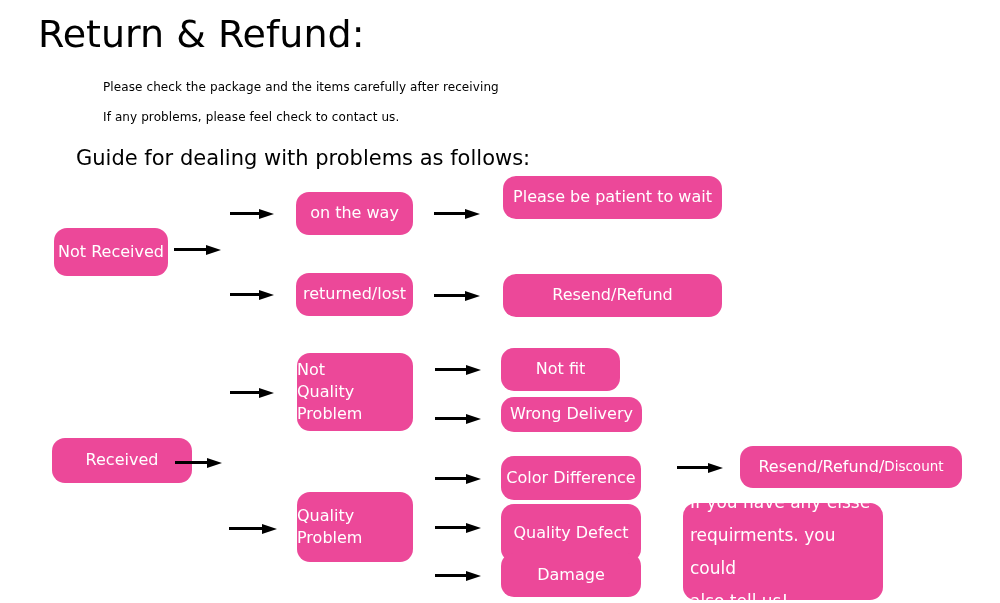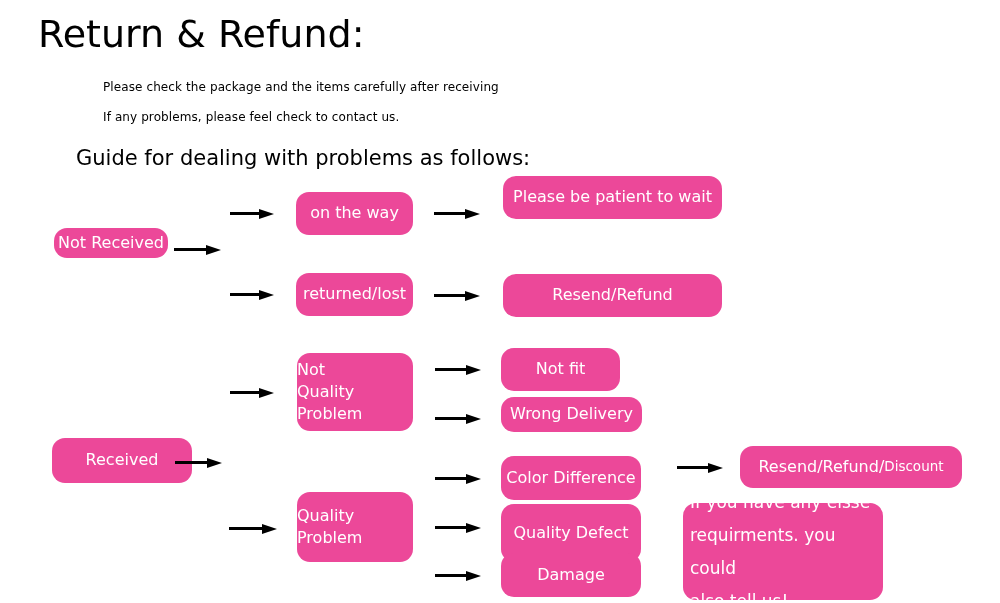--- a/index.html
+++ b/index.html
@@ -66,21 +66,21 @@
 </head>
 <body>
 
 <div class="canvas">
 
   <h1 class="title">Return &amp; Refund:</h1>
   <p class="intro intro1">Please check the package and the items carefully after receiving</p>
   <p class="intro intro2">If any problems, please feel check to contact us.</p>
   <h2 class="guide">Guide for dealing with problems as follows:</h2>
 
-  <div class="node" style="left:54px; top:228px; width:114px; height:30px;">Not Received</div>
+  <div class="node" style="left:54px; top:228px; width:114px; height:48px;">Not Received</div>
 
   <div class="node" style="left:296px; top:192px; width:117px; height:43px;">on the way</div>
 
   <div class="node" style="left:503px; top:176px; width:219px; height:43px;text-align:right;">Please be patient to wait</div>
 
   <div class="node" style="left:296px; top:273px; width:117px; height:43px;">returned/lost</div>
 
   <div class="node" style="left:503px; top:274px; width:219px; height:43px;">Resend/Refund</div>
 
   <div class="node align-left" style="left:297px; top:353px; width:116px; height:78px;">Not

